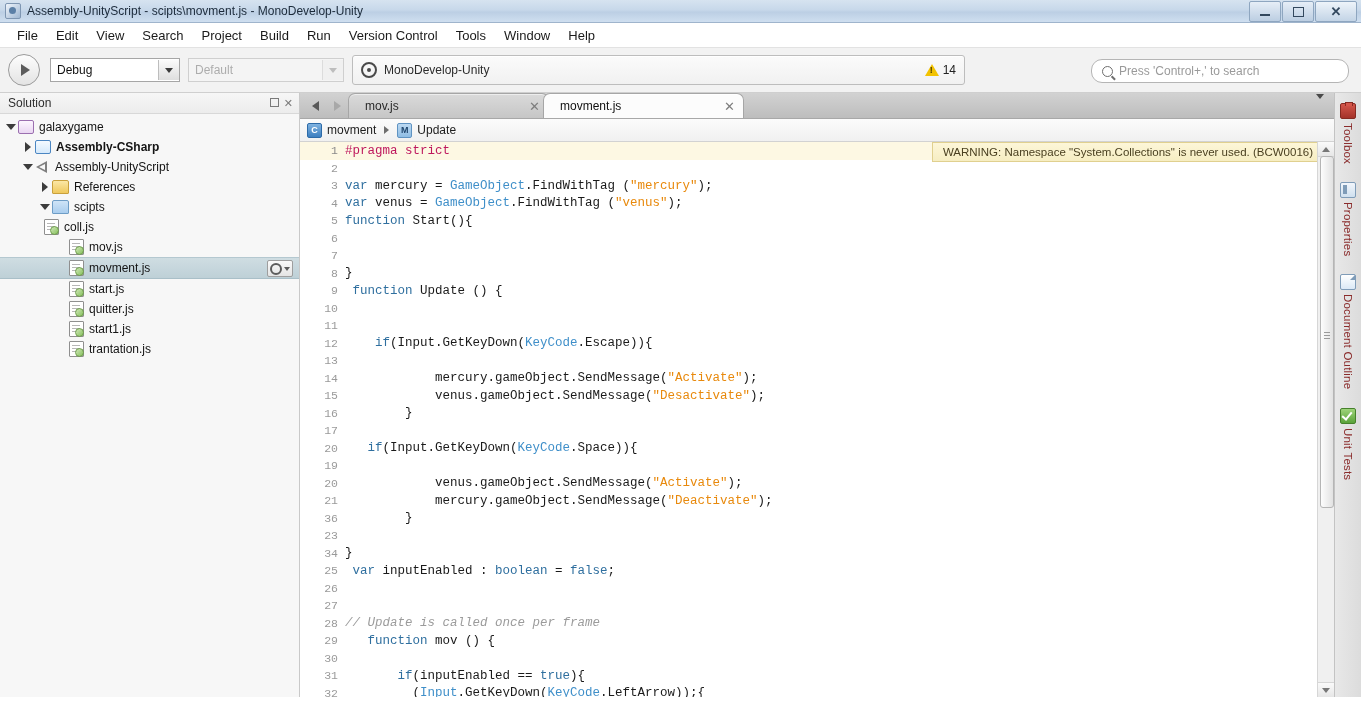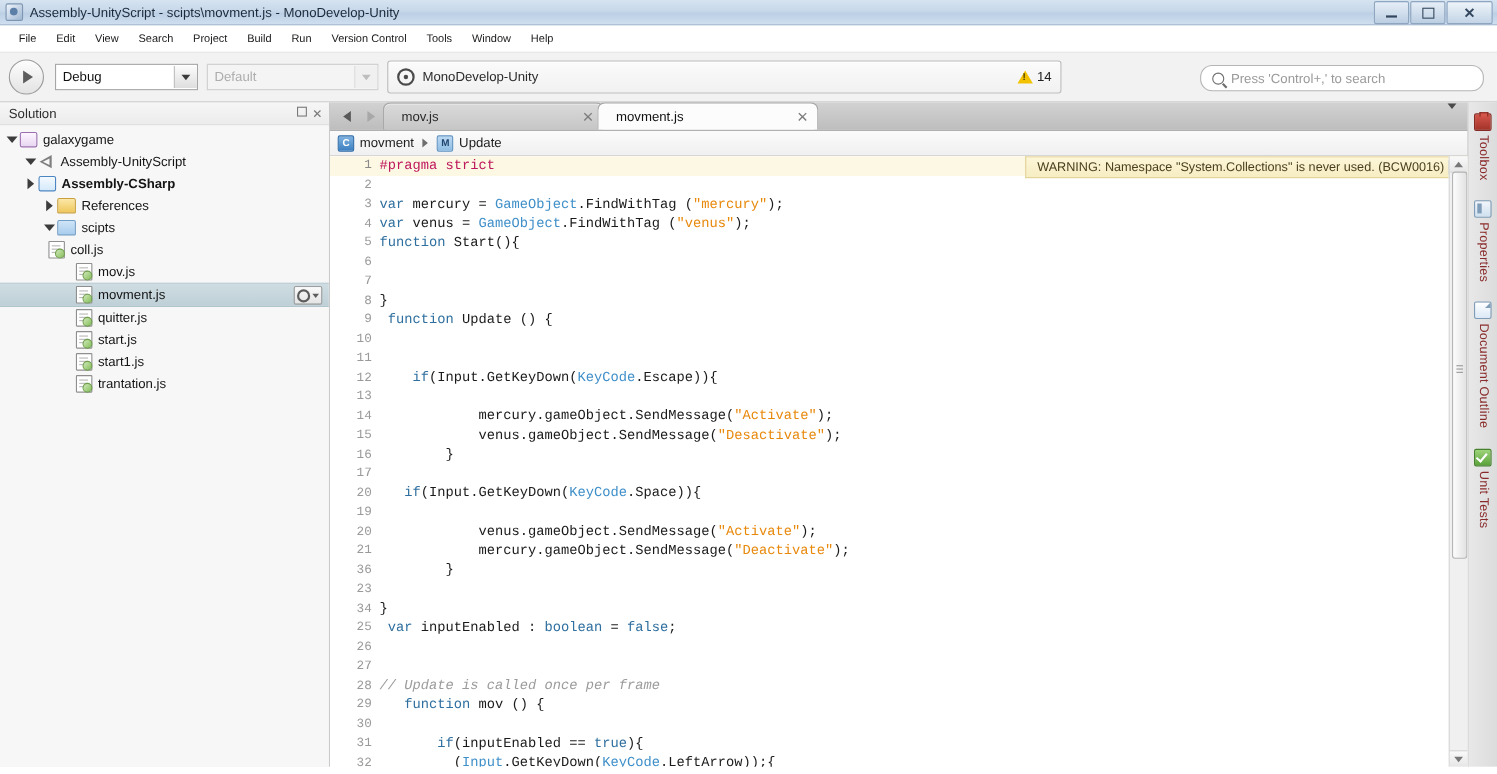--- a/index.html
+++ b/index.html
@@ -39,21 +39,21 @@
   .wbtn.close{width:40px;background:linear-gradient(to bottom,#eef4fa,#c3d4e6);}
   .wbtn .min{width:10px;height:2px;background:#33485e;margin-top:6px;}
   .wbtn .rest{width:9px;height:8px;border:1.5px solid #33485e;}
   .wbtn .xg{font-size:13px;font-weight:bold;color:#33485e;line-height:1;}
 
   
   .menubar{
     height:24px;background:#ffffff;border-bottom:1px solid #e2e2e2;
     display:flex;align-items:center;padding-left:8px;
   }
-  .menu-item{padding:3px 9px;font-size:10px;color:#1a1a1a;cursor:default;white-space:nowrap;}
+  .menu-item{padding:3px 9px;font-size:13px;color:#1a1a1a;cursor:default;white-space:nowrap;}
 
   
   .toolbar{
     height:44px;background:#f2f2f2;border-bottom:1px solid #cfcfcf;
     display:flex;align-items:center;padding:0 8px;position:relative;
   }
   .runbtn{
     width:30px;height:30px;border-radius:50%;
     border:1px solid #9b9b9b;
     background:linear-gradient(to bottom,#fdfdfd,#e3e3e3);
@@ -362,31 +362,31 @@
       <div class="tree" id="tree">
           <div class="row" style="padding-left: 4px;">
             <span class="tw">
               <span class="tri-d"></span>
             </span>
             <span class="ic sln"></span>
             <span class="lbl">galaxygame</span>
           </div>
           <div class="row" style="padding-left: 21px;">
             <span class="tw">
+              <span class="tri-r"></span>
+            </span>
+            <span class="ic proj"></span>
+            <span class="lbl bold">Assembly-CSharp</span>
+          </div>
+          <div class="row" style="padding-left: 21px;">
+            <span class="tw">
               <span class="tri-d"></span>
             </span>
             <span class="ic us"></span>
             <span class="lbl">Assembly-UnityScript</span>
-          </div>
-          <div class="row" style="padding-left: 21px;">
-            <span class="tw">
-              <span class="tri-r"></span>
-            </span>
-            <span class="ic proj"></span>
-            <span class="lbl bold">Assembly-CSharp</span>
           </div>
           <div class="row" style="padding-left: 38px;">
             <span class="tw">
               <span class="tri-r"></span>
             </span>
             <span class="ic folder yellow"></span>
             <span class="lbl">References</span>
           </div>
           <div class="row" style="padding-left: 38px;">
             <span class="tw">
@@ -410,26 +410,26 @@
             <span class="ic file"></span>
             <span class="lbl">movment.js</span>
             <span class="gearbtn">
               <span class="g"></span>
               <span class="gc"></span>
             </span>
           </div>
           <div class="row" style="padding-left: 55px;">
             <span class="tw"></span>
             <span class="ic file"></span>
+            <span class="lbl">start.js</span>
+          </div>
+          <div class="row" style="padding-left: 55px;">
+            <span class="tw"></span>
+            <span class="ic file"></span>
             <span class="lbl">quitter.js</span>
-          </div>
-          <div class="row" style="padding-left: 55px;">
-            <span class="tw"></span>
-            <span class="ic file"></span>
-            <span class="lbl">start.js</span>
           </div>
           <div class="row" style="padding-left: 55px;">
             <span class="tw"></span>
             <span class="ic file"></span>
             <span class="lbl">start1.js</span>
           </div>
           <div class="row" style="padding-left: 55px;">
             <span class="tw"></span>
             <span class="ic file"></span>
             <span class="lbl">trantation.js</span>

